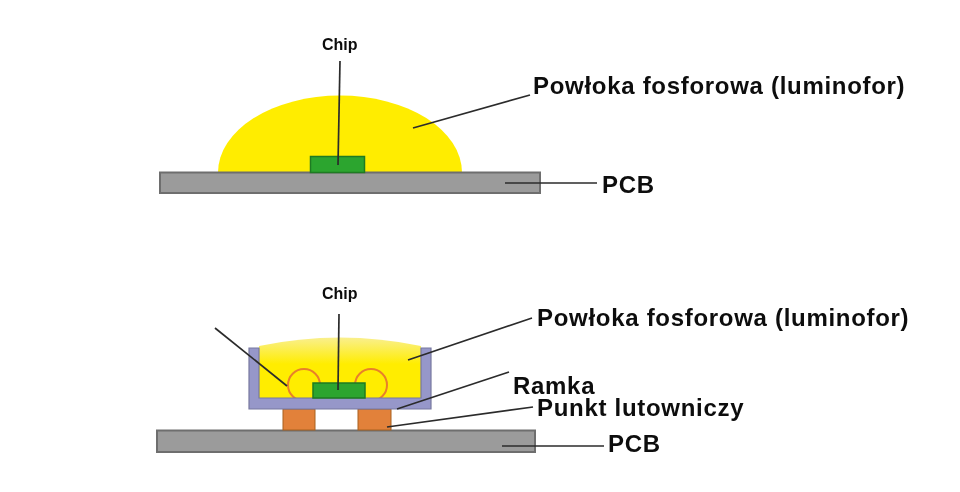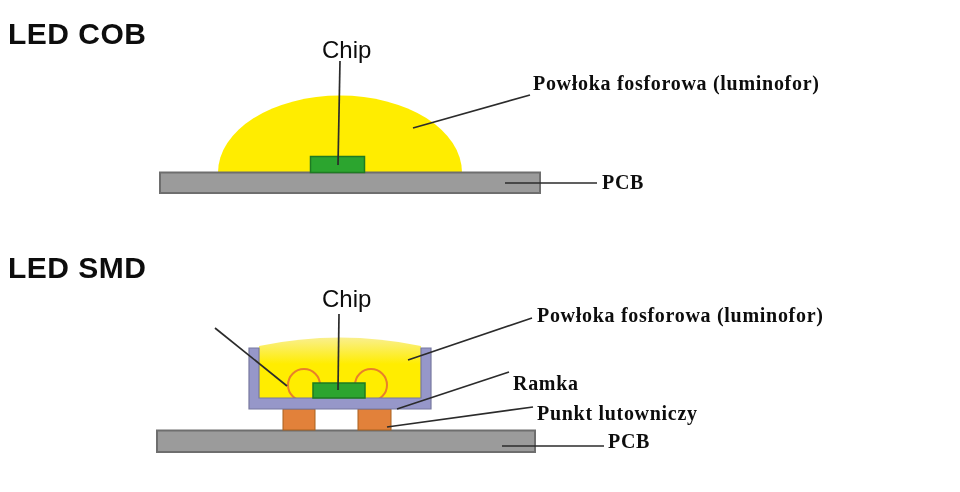--- a/index.html
+++ b/index.html
@@ -22,45 +22,44 @@
     width: 960px;
     height: 492px;
   }
   .lbl {
     position: absolute;
     white-space: nowrap;
     color: #0d0d0d;
   }
   .lbl-bold {
     font-weight: bold;
-    font-size: 20px;
+    font-size: 24px;
     letter-spacing: 0.7px;
-    font-family: Liberation Serif, serif;
   }
   .lbl-title {
     font-weight: bold;
     font-size: 30px;
     letter-spacing: 0.5px;
   }
   .lbl-chip {
-    font-weight: 400;
-    font-size: 24px;
+    font-weight: 700;
+    font-size: 16px;
     text-align: center;
   }
   
   #cob-title        { left: 8px;   top: 17px;  }
   #cob-chip-label   { left: 322px; top: 36px;  }
   #cob-phos-label   { left: 533px; top: 72px;  }
   #cob-pcb-label    { left: 602px; top: 171px; }
   #smd-title        { left: 8px;   top: 251px; }
   #smd-wire-label   { left: 144px; top: 303px; }
   #smd-chip-label   { left: 322px; top: 285px; }
   #smd-phos-label   { left: 537px; top: 304px; }
   #smd-frame-label  { left: 513px; top: 372px; }
-  #smd-solder-label { left: 537px; top: 394px; margin-top: 8px; }
+  #smd-solder-label { left: 537px; top: 394px; }
   #smd-pcb-label    { left: 608px; top: 430px; }
 </style>
 </head>
 <body>
 
 <div id="stage">
 
   <svg id="diagram-svg" viewBox="0 0 960 492" xmlns="http://www.w3.org/2000/svg">
     <defs>
       <linearGradient id="phosGrad" gradientUnits="userSpaceOnUse" x1="0" y1="330" x2="0" y2="398">
@@ -89,25 +88,23 @@
       <rect x="313" y="383" width="52" height="15" stroke-width="1.5" fill="#2CA52F" stroke="#1E7B22"></rect>
       <line x1="215" y1="328" x2="287" y2="386" stroke-width="1.7" stroke="#2B2B2B"></line>
       <line x1="339" y1="314" x2="338" y2="390" stroke-width="1.7" stroke="#2B2B2B"></line>
       <line x1="408" y1="360" x2="532" y2="318" stroke-width="1.7" stroke="#2B2B2B"></line>
       <line x1="397" y1="409" x2="509" y2="372" stroke-width="1.7" stroke="#2B2B2B"></line>
       <line x1="387" y1="427" x2="533" y2="407" stroke-width="1.7" stroke="#2B2B2B"></line>
       <line x1="502" y1="446" x2="604" y2="446" stroke-width="1.7" stroke="#2B2B2B"></line>
     </g>
   </svg>
 
-  <div id="cob-title" class="lbl lbl-title">LED COB</div>
   <div id="cob-chip-label" class="lbl lbl-chip">Chip</div>
   <div id="cob-phos-label" class="lbl lbl-bold">Powłoka fosforowa (luminofor)</div>
   <div id="cob-pcb-label" class="lbl lbl-bold">PCB</div>
 
-  <div id="smd-title" class="lbl lbl-title">LED SMD</div>
   <div id="smd-chip-label" class="lbl lbl-chip">Chip</div>
   <div id="smd-phos-label" class="lbl lbl-bold">Powłoka fosforowa (luminofor)</div>
   <div id="smd-frame-label" class="lbl lbl-bold">Ramka</div>
   <div id="smd-solder-label" class="lbl lbl-bold">Punkt lutowniczy</div>
   <div id="smd-pcb-label" class="lbl lbl-bold">PCB</div>
 
 </div>
 
 </body></html>

